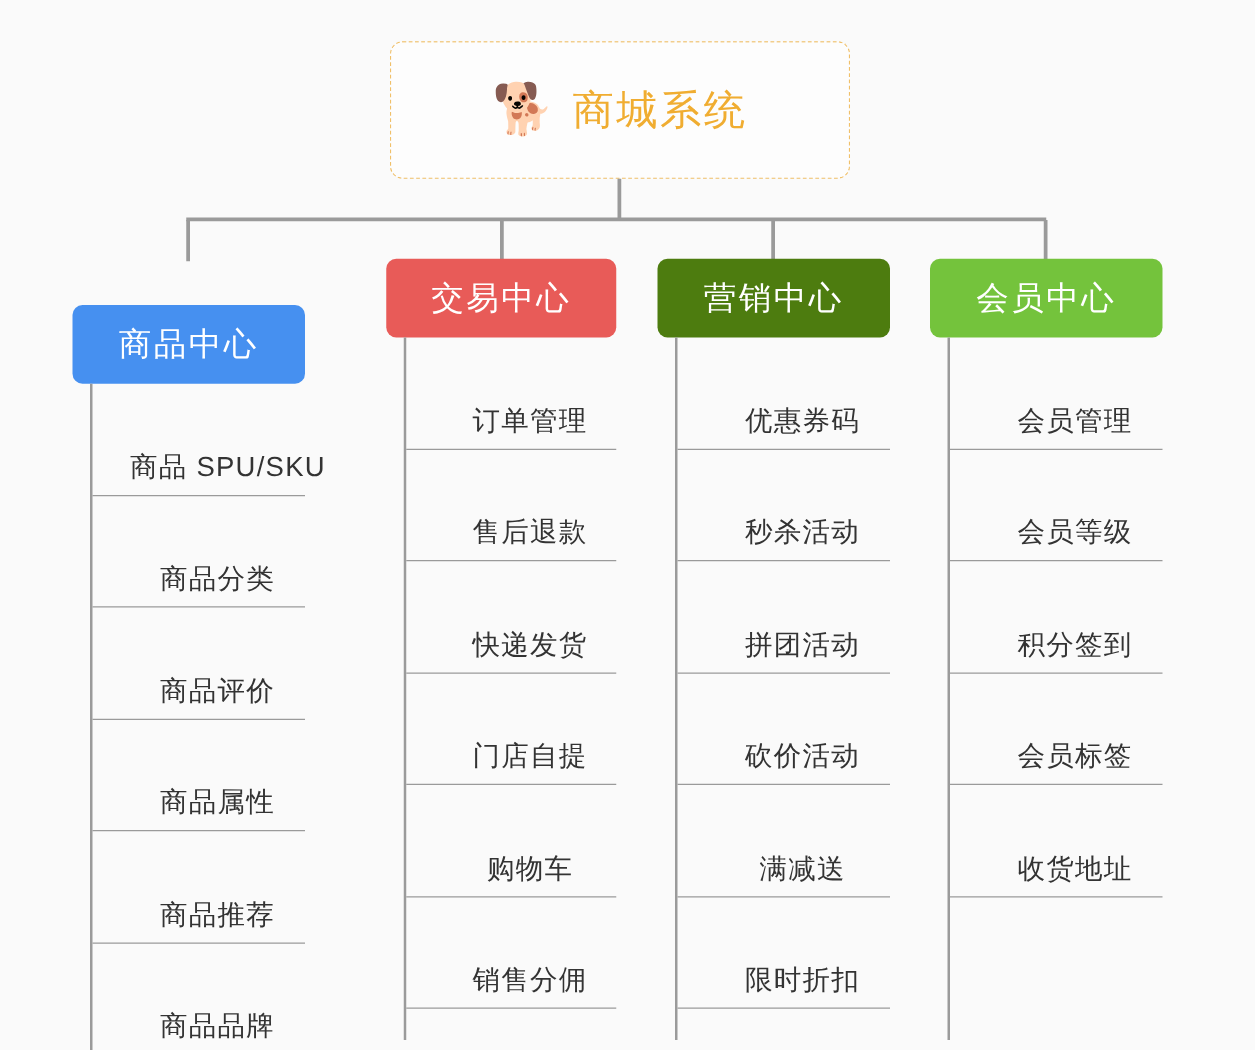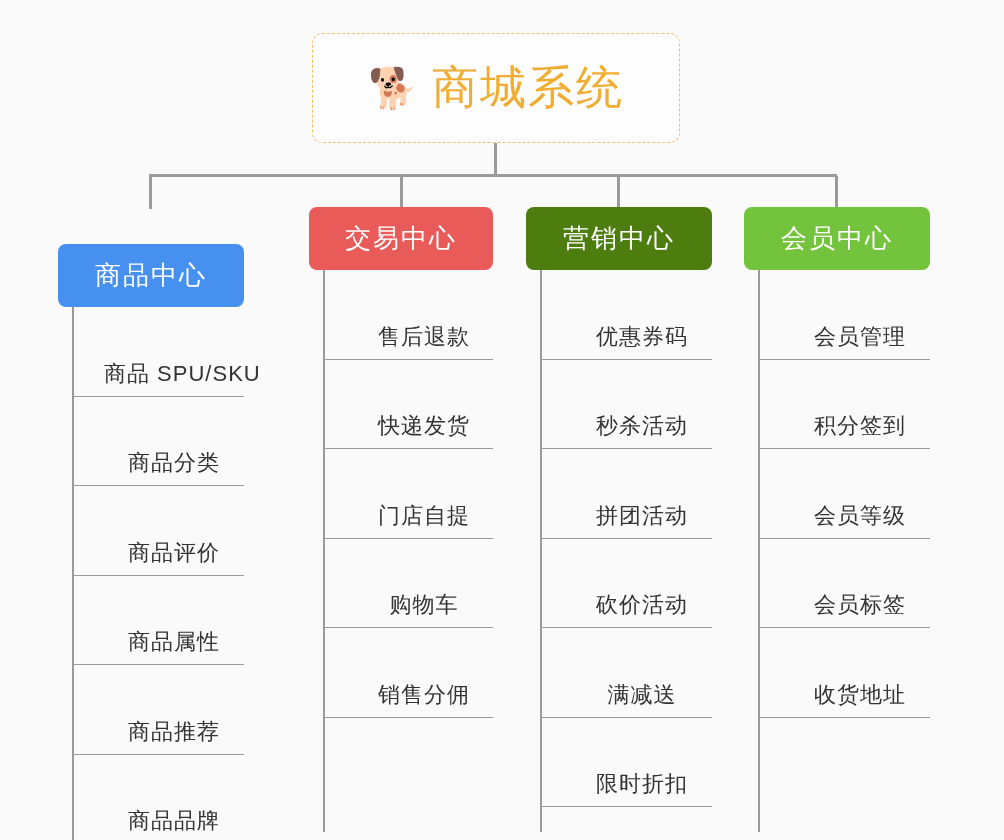--- a/index.html
+++ b/index.html
@@ -36,21 +36,21 @@
     justify-content: center;
     box-sizing: border-box;
   }
   .root-icon {
     font-size: 40px;
     line-height: 1;
     margin-right: 14px;
     display: inline-block;
   }
   .root-title {
-    font-size: 46px;
+    font-size: 33px;
     color: #f0ad31;
     letter-spacing: 2px;
     font-weight: 400;
     white-space: nowrap;
   }
 
   
   .conn {
     position: absolute;
     background: #9a9a9a;
@@ -167,20 +167,23 @@
       <div class="leaf-item">
           <span class="leaf-label">商品品牌</span>
         </div>
     </div>
   </div>
 
   <div class="column col-1">
     <div class="cat-header" style="background-color: rgb(232, 91, 88);">交易中心</div>
     <div class="col-body">
       <div class="leaf-item">
+          <span class="leaf-label">订单管理</span>
+        </div>
+      <div class="leaf-item">
           <span class="leaf-label">售后退款</span>
         </div>
       <div class="leaf-item">
           <span class="leaf-label">快递发货</span>
         </div>
       <div class="leaf-item">
           <span class="leaf-label">门店自提</span>
         </div>
       <div class="leaf-item">
           <span class="leaf-label">购物车</span>
@@ -215,26 +218,26 @@
     </div>
   </div>
 
   <div class="column col-3">
     <div class="cat-header" style="background-color: rgb(116, 195, 60);">会员中心</div>
     <div class="col-body">
       <div class="leaf-item">
           <span class="leaf-label">会员管理</span>
         </div>
       <div class="leaf-item">
+          <span class="leaf-label">会员等级</span>
+        </div>
+      <div class="leaf-item">
           <span class="leaf-label">积分签到</span>
         </div>
       <div class="leaf-item">
-          <span class="leaf-label">会员等级</span>
-        </div>
-      <div class="leaf-item">
           <span class="leaf-label">会员标签</span>
         </div>
       <div class="leaf-item">
           <span class="leaf-label">收货地址</span>
         </div>
     </div>
   </div>
 
 </div>
 

